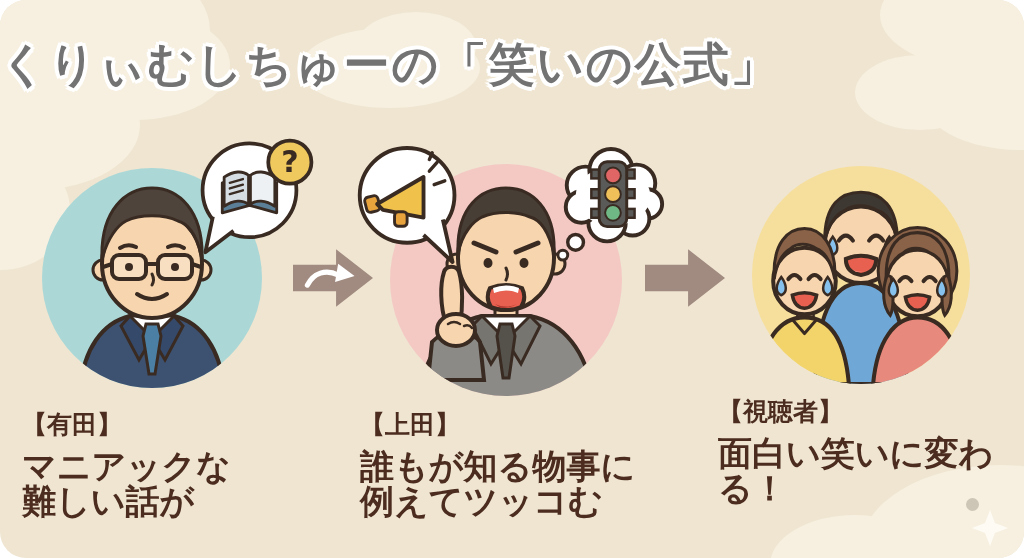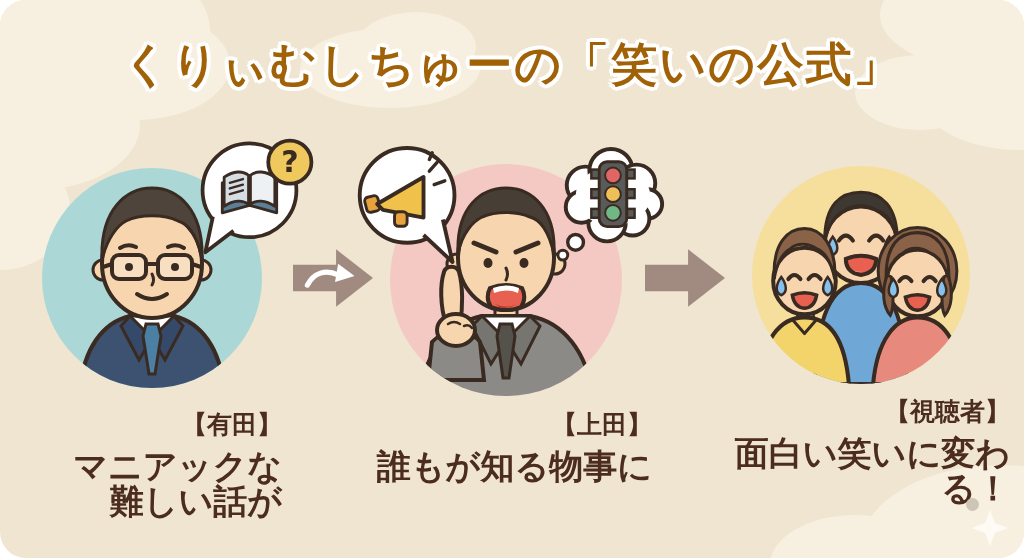--- a/index.html
+++ b/index.html
@@ -1,25 +1,25 @@
 <!DOCTYPE html>
 <html><head>
 <meta charset="utf-8">
 <style>
   html,body{margin:0;padding:0;background:#ffffff;font-family:"DejaVu Sans","Liberation Sans",sans-serif;}
   .card{position:relative;width:1024px;height:558px;background:#EFE5D1;border-radius:26px;overflow:hidden;}
   .cloud{position:absolute;background:#F7F0E0;border-radius:50%;}
-  .title{position:absolute;top:34px;left:0;width:100%;text-align:center;
-         font-size:46px;font-weight:800;letter-spacing:2px;color:#a16207;
+  .title{position:absolute;top:34px;left:0;width:100%;
+         font-size:46px;font-weight:800;letter-spacing:2px;color:#737373;
          text-shadow:-3px -3px 0 #fff,3px -3px 0 #fff,-3px 3px 0 #fff,3px 3px 0 #fff,
                      0 -4px 0 #fff,0 4px 0 #fff,-4px 0 0 #fff,4px 0 0 #fff;}
   .circle{position:absolute;border-radius:50%;overflow:hidden;}
   .circle svg{display:block;width:100%;height:100%;}
   .float-svg{position:absolute;}
-  .caption{position:absolute;text-align:right;color:#4B2C1E;font-weight:800;}
+  .caption{position:absolute;text-align:left;color:#4B2C1E;font-weight:800;}
   .cap-name{font-size:25px;margin-bottom:8px;}
   .cap-line{font-size:34px;line-height:35px;}
 </style>
 </head>
 <body>
 
 <div class="card">
 
   <div class="cloud" style="left:-60px;top:-50px;width:270px;height:160px;"></div>
   <div class="cloud" style="left:40px;top:10px;width:190px;height:110px;"></div>
@@ -206,20 +206,21 @@
   </div>
 
   <div class="caption" style="left:22px;top:408px;width:260px;">
     <div class="cap-name">【有田】</div>
     <div class="cap-line">マニアックな</div>
     <div class="cap-line">難しい話が</div>
   </div>
   <div class="caption" style="left:360px;top:408px;width:292px;">
     <div class="cap-name">【上田】</div>
     <div class="cap-line">誰もが知る物事に</div>
+    <div class="cap-line">例えてツッコむ</div>
   </div>
   <div class="caption" style="left:718px;top:395px;width:292px;">
     <div class="cap-name">【視聴者】</div>
     <div class="cap-line">面白い笑いに変わる！</div>
   </div>
 
   <div style="position:absolute;left:966px;top:498px;width:13px;height:13px;border-radius:50%;background:#CDC5B6;"></div>
   <svg class="float-svg" viewBox="0 0 36 36" style="left:972px;top:510px;width:36px;height:36px;">
     <polygon points="18,0 23,13 36,18 23,23 18,36 13,23 0,18 13,13" fill="#FDFBF4"></polygon>
   </svg>

